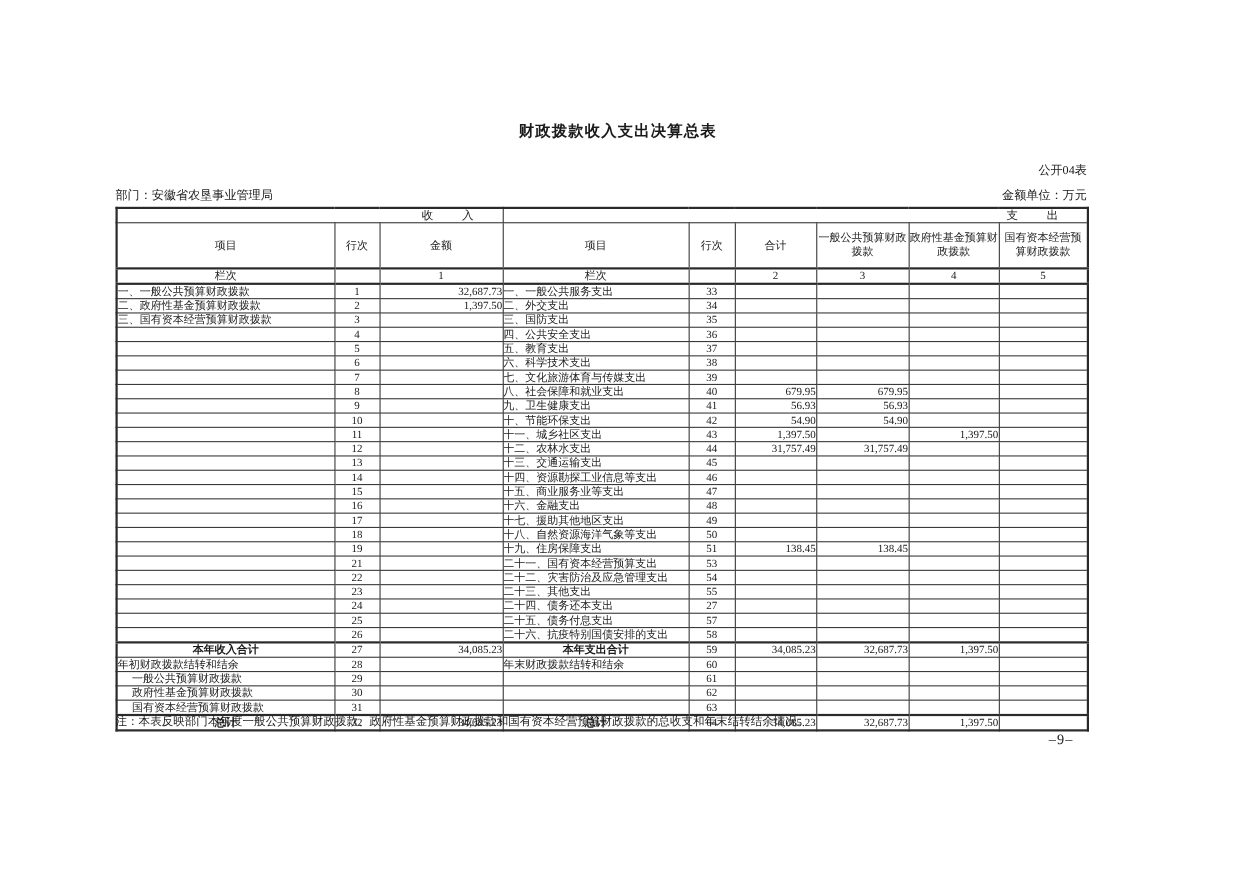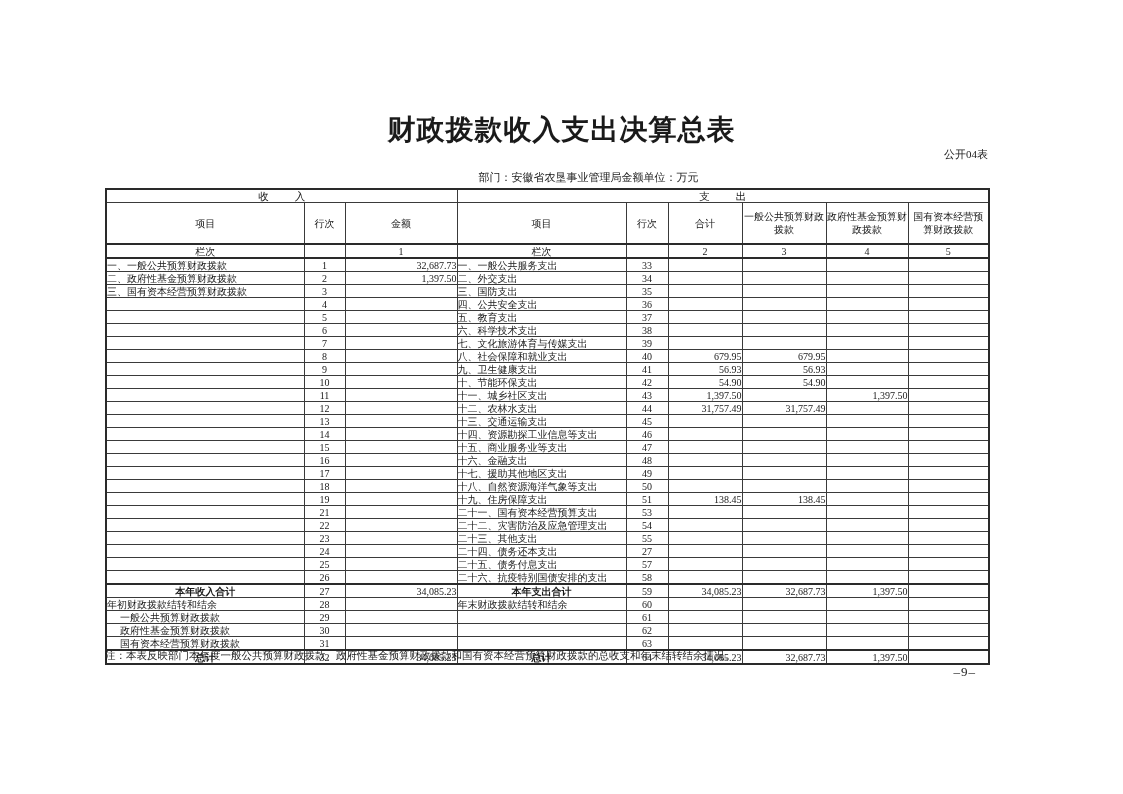--- a/index.html
+++ b/index.html
@@ -3,36 +3,36 @@
 <meta charset="utf-8">
 <style>
   html,body{margin:0;padding:0;background:#888;}
   .page{
     position:relative;width:1123px;height:794px;background:#ffffff;
     font-family:"Liberation Serif","DejaVu Serif",serif;color:#1a1a1a;
     overflow:hidden;margin:0 auto;
   }
   .doc-title{
     position:absolute;top:111px;left:0;width:100%;text-align:center;
-    font-size:28px;font-weight:bold;letter-spacing:1px;
+    font-size:14px;font-weight:bold;letter-spacing:1px;
   }
   .content{position:absolute;left:105px;width:883px;}
   .table-code{top:147px;text-align:right;font-size:11px;}
-  .meta-line{top:170px;display:flex;justify-content:center;font-size:11px;margin-left:42px;}
+  .meta-line{top:170px;display:flex;justify-content:space-between;font-size:11px;}
   .fin-table{
     position:absolute;top:188px;left:105px;width:883px;
     border-collapse:collapse;table-layout:fixed;
     font-size:10px;line-height:11px;
   }
   .fin-table th,.fin-table td{
     border:1px solid #3a3a3a;padding:0;vertical-align:middle;
     overflow:hidden;white-space:nowrap;font-weight:normal;height:12px;
   }
   .fin-table{border:2px solid #2a2a2a;}
-  .sec-row th{height:12px;font-size:10.5px;letter-spacing:26px;text-indent:26px;text-align:center;}
+  .sec-row th{height:12px;font-size:10.5px;letter-spacing:26px;text-indent:26px;text-align:right;}
   .hdr-row th{height:40px;text-align:center;white-space:normal;line-height:13px;font-size:10px;}
   .lanci-row td{height:12px;text-align:center;border-bottom:2px solid #2a2a2a;}
   .hdr-row th{border-bottom:2px solid #2a2a2a;}
   .item{text-align:left;padding-left:3px;}
   .num-c{text-align:center;}
   .amt{text-align:right;padding-right:3px;}
   tr.sep td{border-top:2px solid #2a2a2a;}
   td.total{font-weight:bold;text-align:center;padding-left:0;}
   td.indent{padding-left:13px;}
   .note{top:649px;font-size:10.5px;text-align:left;}

